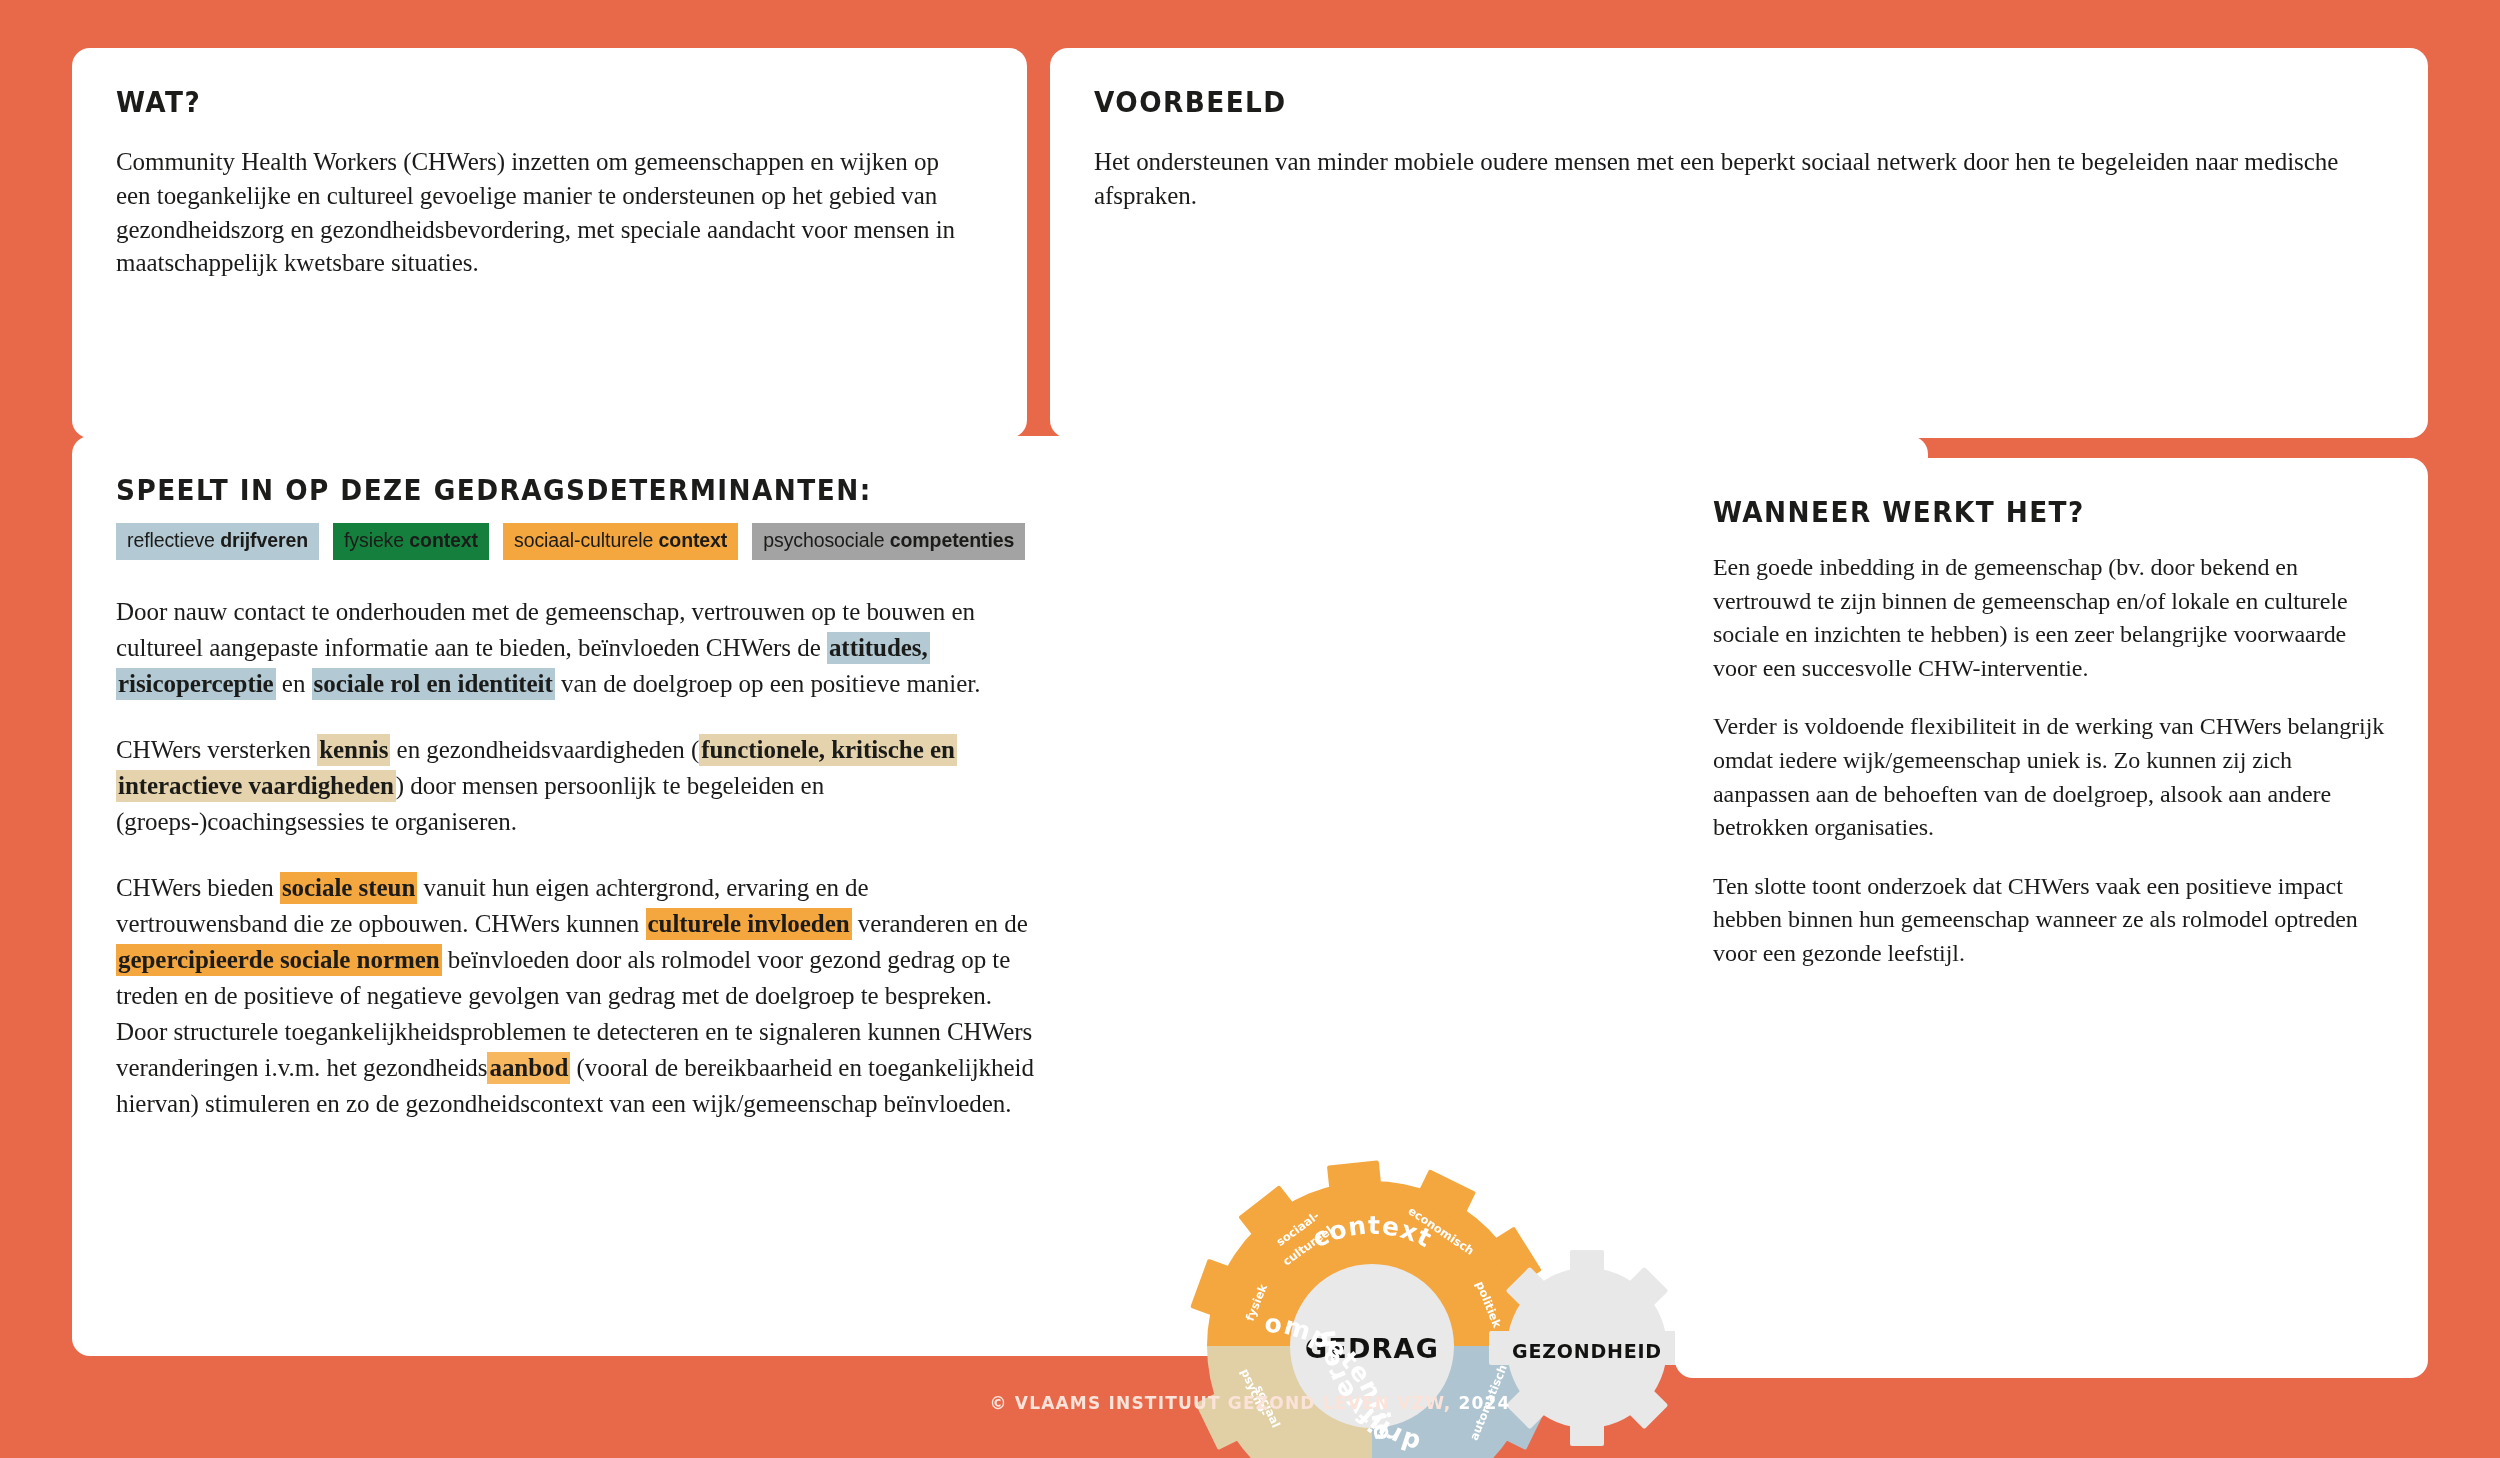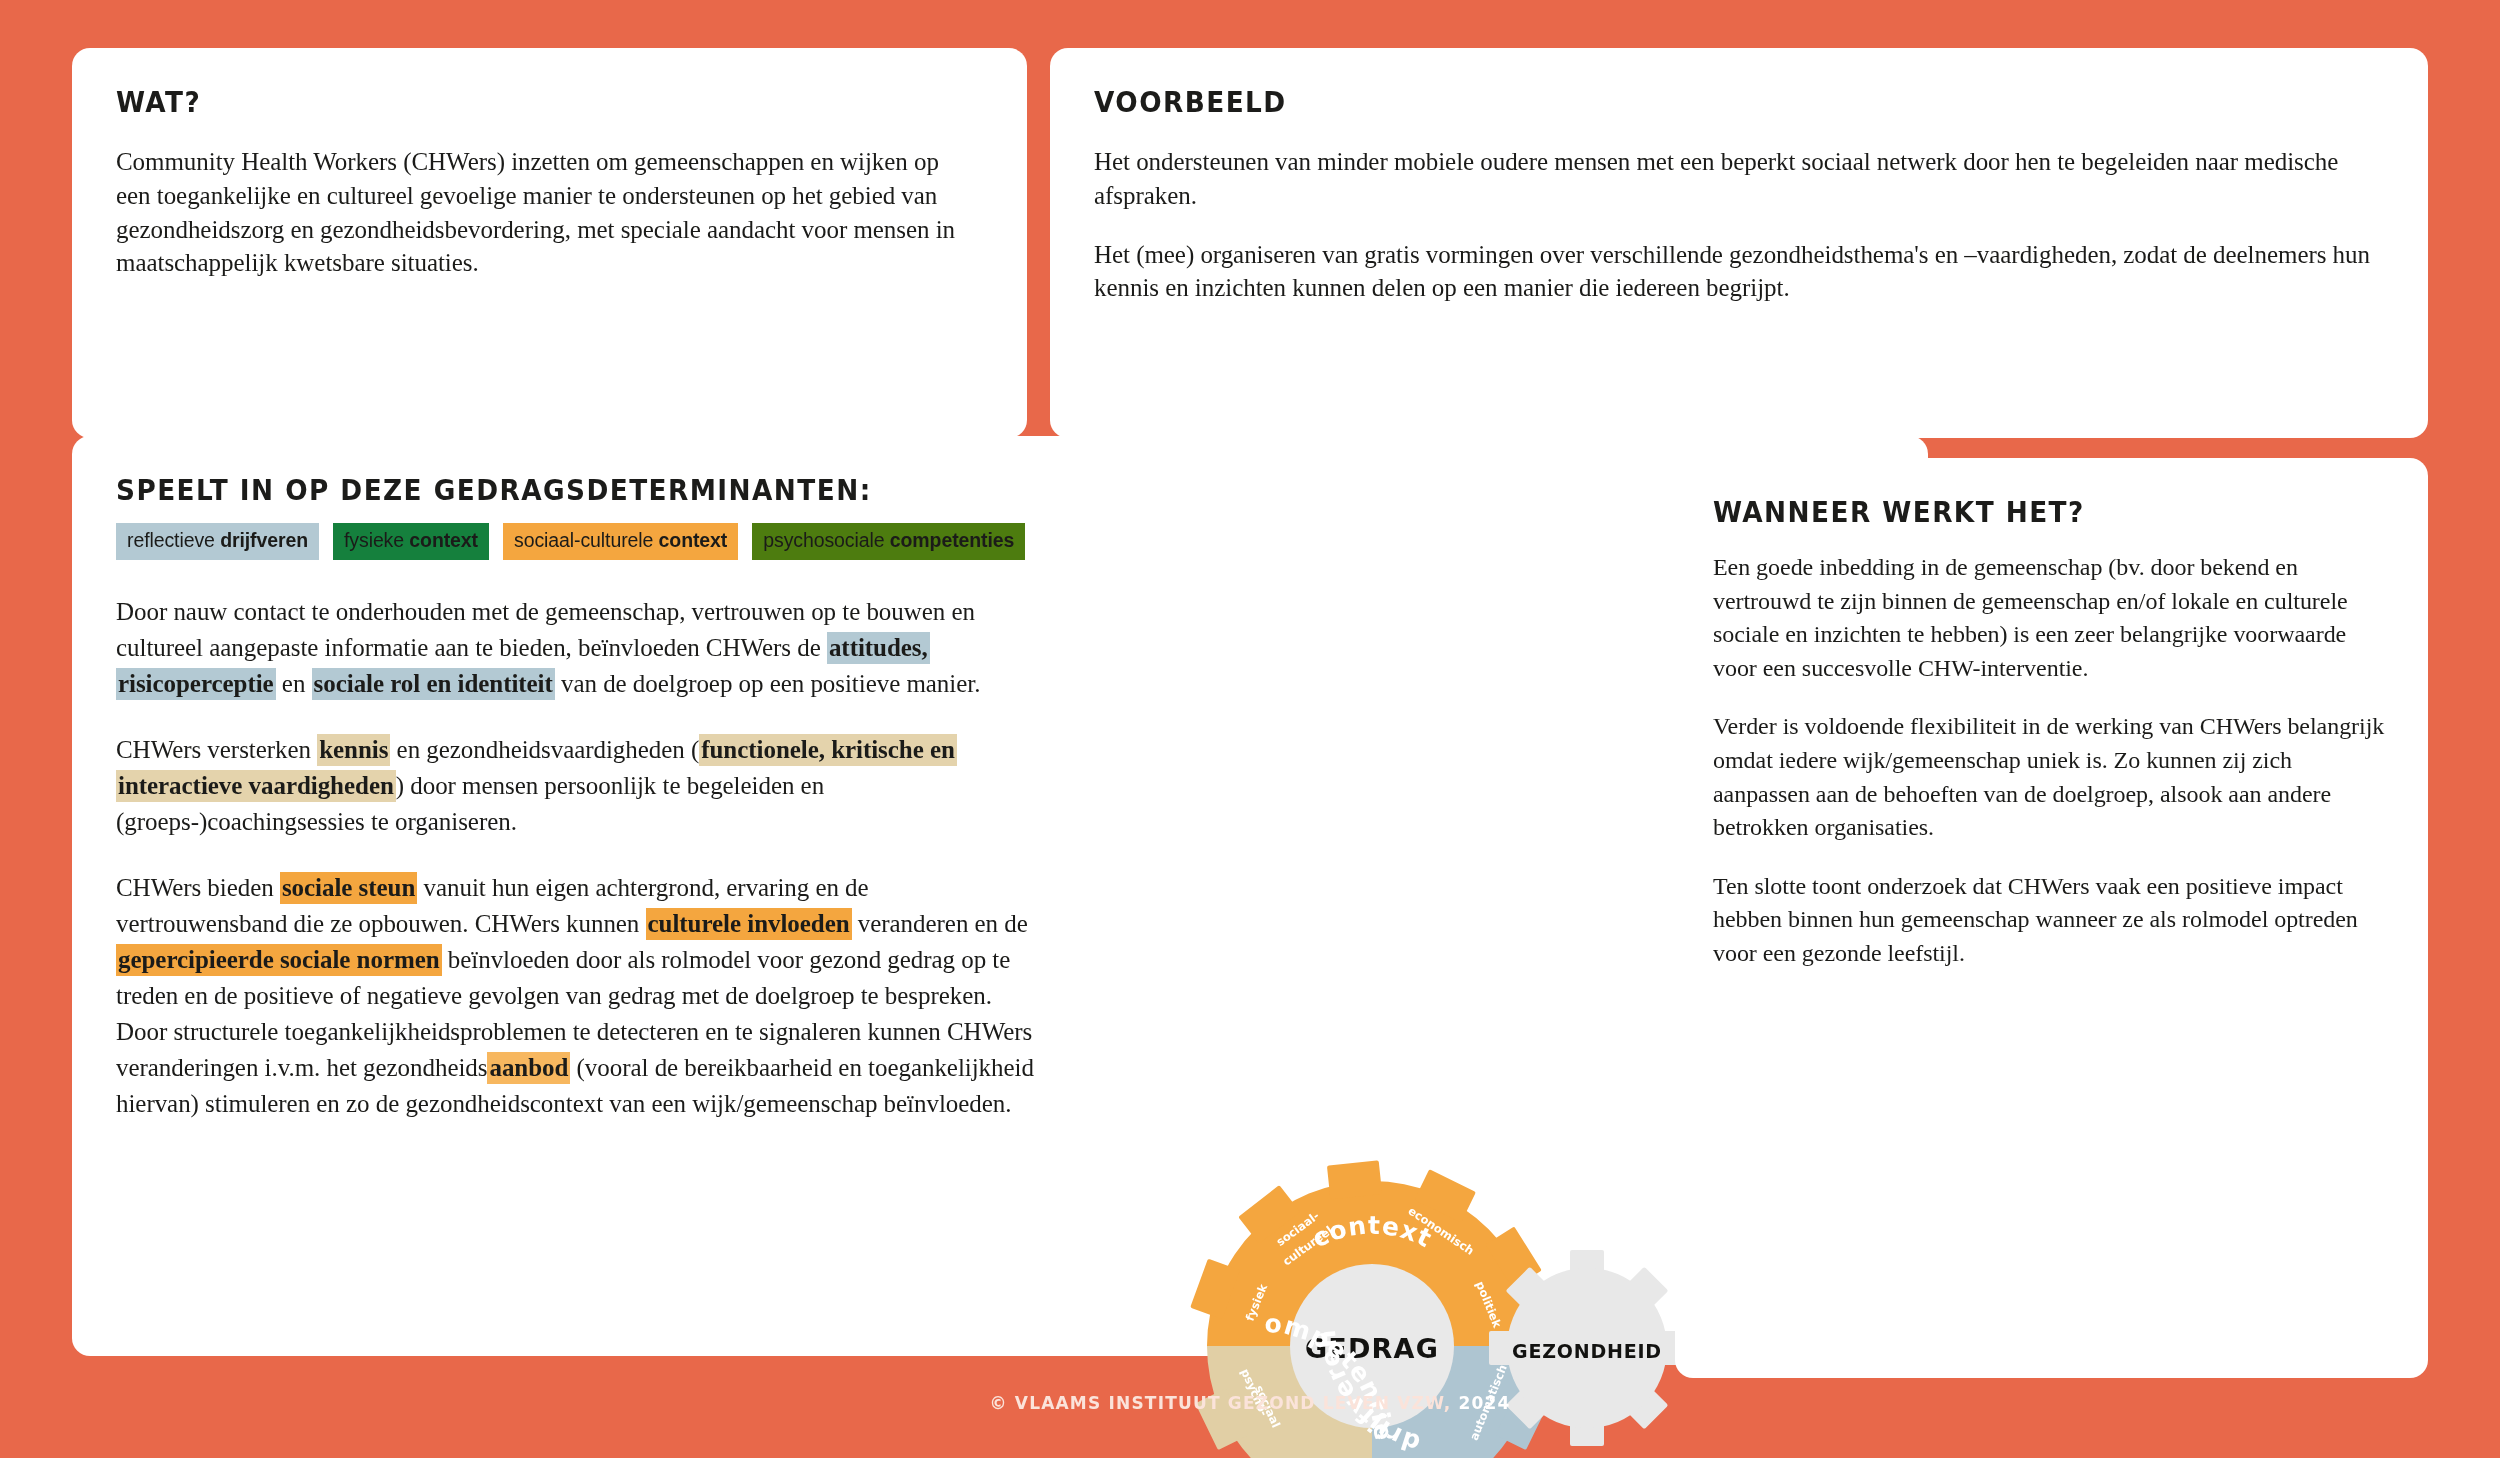--- a/index.html
+++ b/index.html
@@ -73,21 +73,21 @@
     line-height: 1;
     padding: 8px 11px 9px 11px;
     color: #1B1B19;
     white-space: nowrap;
     letter-spacing: -0.005em;
   }
   .tag b { font-weight: 700; }
   .tag-drijfveren { background: #B3C9D3; }
   .tag-fysieke    { background: #15803d; }
   .tag-sociaal    { background: #F4A63F; }
-  .tag-psycho     { background: #4d7c0f; }
+  .tag-psycho     { background: #a3a3a3; }
 
   
   .hl { font-weight: 700; padding: 2px 2px 3px 2px; box-decoration-break: clone;
         -webkit-box-decoration-break: clone; }
   .hl-blue   { background: #B3C9D3; }
   .hl-orange { background: #F4A63F; }
   .hl-lorange{ background: #F7B75F; }
   .hl-tan    { background: #E4D3AC; }
 
   
@@ -125,21 +125,20 @@
         <p>Community Health Workers (CHWers) inzetten om gemeenschappen en wijken op een toegankelijke en cultureel gevoelige manier te ondersteunen op het gebied van gezondheidszorg en gezondheidsbevordering, met speciale aandacht voor mensen in maatschappelijk kwetsbare situaties.</p>
       </div>
     </div>
   </section>
 
   <section class="card" id="card-voorbeeld">
     <div class="card-inner">
       <h2 class="card-title">VOORBEELD</h2>
       <div class="body-text">
         <p>Het ondersteunen van minder mobiele oudere mensen met een beperkt sociaal netwerk door hen te begeleiden naar medische afspraken.</p>
-        <p>Het (mee) organiseren van gratis vormingen over verschillende gezondheidsthema's en –vaardigheden, zodat de deelnemers hun kennis en inzichten kunnen delen op een manier die iedereen begrijpt.</p>
       </div>
     </div>
   </section>
 
   <section class="card" id="card-determ">
     <div class="card-inner">
       <h2 class="card-title">SPEELT IN OP DEZE GEDRAGSDETERMINANTEN:</h2>
       <div class="tag-row" id="tag-row">
           <span class="tag tag-drijfveren"><span>reflectieve </span><b>drijfveren</b></span>
           <span class="tag tag-fysieke"><span>fysieke </span><b>context</b></span>

